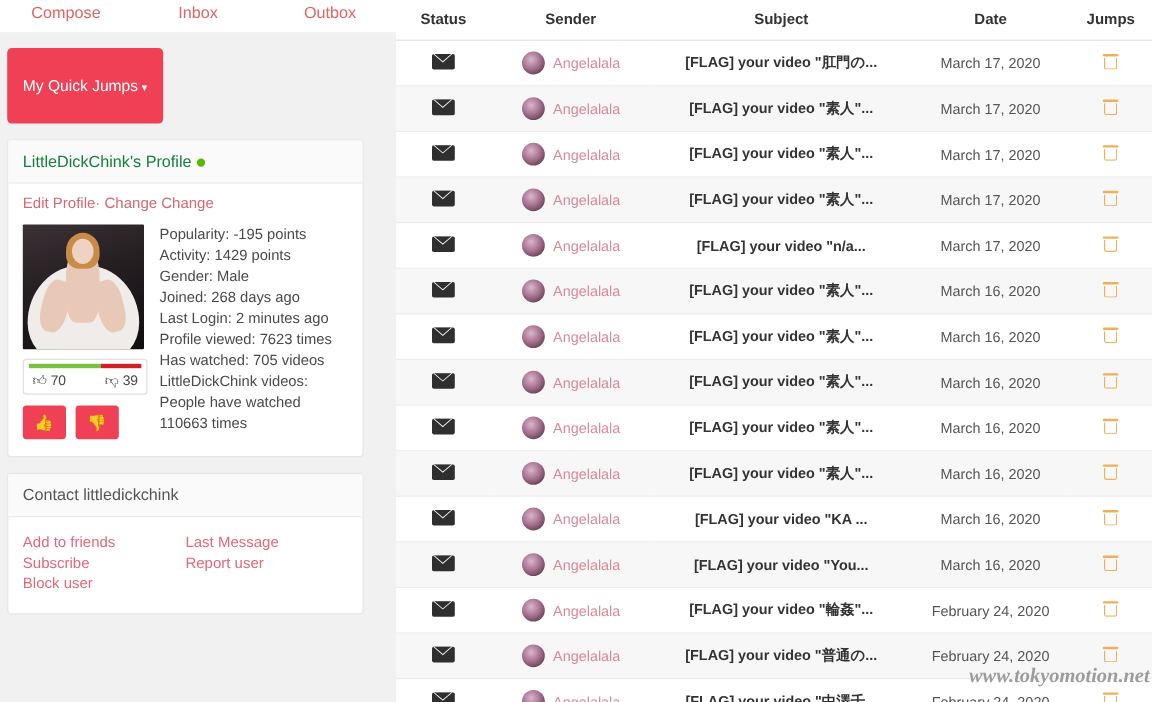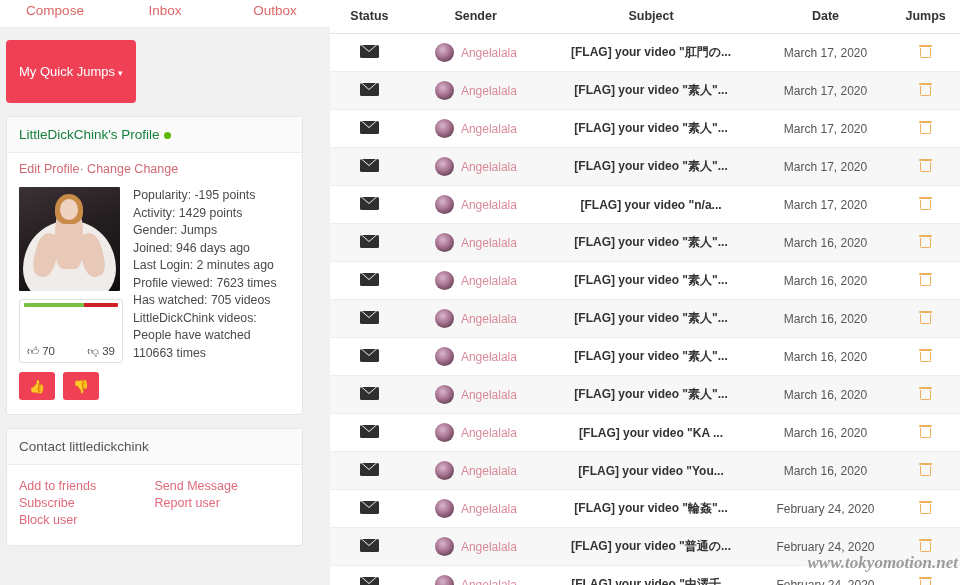--- a/index.html
+++ b/index.html
@@ -110,21 +110,21 @@
     background: #fff;
   }
   .rating-bar { height: 4px; display: flex; border-radius: 1px; overflow: hidden; }
   .rating-up { background: #7ac143; }
   .rating-down { background: #cf2027; }
   .rating-nums {
     display: flex; justify-content: space-between;
     font-size: 11.5px; color: #444; margin-top: 3px;
     padding: 0 3px;
   }
-  .rating-nums span { white-space: nowrap; margin-top: 34px; }
+  .rating-nums span { white-space: nowrap; }
   .thumbs { display: flex; gap: 8px; margin-top: 9px; }
   .thumb-btn {
     width: 36px; height: 28px;
     background: #ef4056;
     border: none; border-radius: 3px;
     color: #fff; font-size: 13px; cursor: pointer;
     display: flex; align-items: center; justify-content: center;
   }
 
   .stats-col { padding-left: 10px; font-size: 12.3px; color: #4a4a4a; line-height: 17.5px; }
@@ -269,42 +269,42 @@
                 <span>👍</span>
               </button>
             <button class="thumb-btn">
                 <span>👎</span>
               </button>
           </div>
         </div>
         <div class="stats-col" id="statsCol">
             <div>Popularity: -195 points</div>
             <div>Activity: 1429 points</div>
-            <div>Gender: Jumps</div>
-            <div>Joined: 946 days ago</div>
+            <div>Gender: Male</div>
+            <div>Joined: 268 days ago</div>
             <div>Last Login: 2 minutes ago</div>
             <div>Profile viewed: 7623 times</div>
             <div>Has watched: 705 videos</div>
             <div>LittleDickChink videos:</div>
             <div>People have watched</div>
             <div>110663 times</div>
           </div>
       </div>
     </div>
 
     <div class="panel">
       <div class="panel-head gray">Contact littledickchink</div>
       <div class="contact-links">
         <div id="contactLeft">
             <a>Add to friends</a>
             <a>Subscribe</a>
             <a>Block user</a>
           </div>
         <div id="contactRight">
-            <a>Send Message</a>
+            <a>Last Message</a>
             <a>Report user</a>
           </div>
       </div>
     </div>
   </div>
 
   <div class="right-col">
     <table class="msgs">
       <thead>
         <tr>

